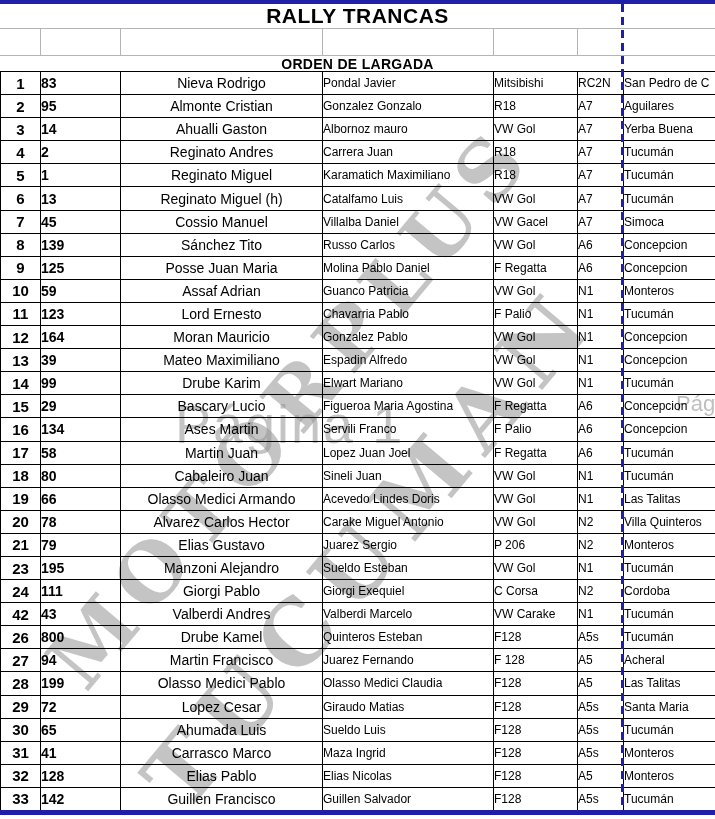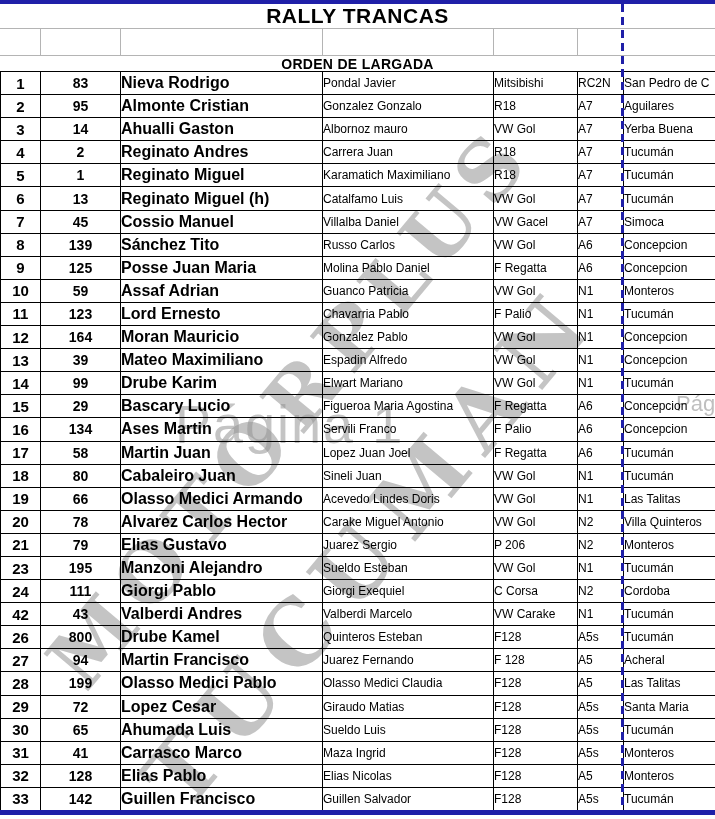--- a/index.html
+++ b/index.html
@@ -37,22 +37,22 @@
   
   table.grid{
     position:absolute;left:0;top:71px;width:716px;height:740px;
     border-collapse:collapse;table-layout:fixed;z-index:5;
   }
   table.grid td{
     border:1px solid #000;overflow:hidden;white-space:nowrap;
     padding:0;vertical-align:middle;color:#000;
   }
   td.c-pos{font-weight:bold;font-size:15px;text-align:center;}
-  td.c-num{font-weight:bold;font-size:14px;text-align:center;}
-  td.c-driver{font-weight:bold;font-size:16px;padding-left:8px;}
+  td.c-num{font-weight:bold;font-size:14px;}
+  td.c-driver{font-weight:normal;font-size:14px;padding-left:8px;text-align:center;}
   td.c-codriver,td.c-car,td.c-class,td.c-city{font-size:12px;padding-left:5px;color:#1a1a1a;}
   td.c-city{border-right:none;}
 
   
   .wm-layer{position:absolute;inset:0;z-index:20;pointer-events:none;mix-blend-mode:multiply;}
   .wm-diag{
     position:absolute;font-family:"DejaVu Serif","Liberation Serif",serif;
     font-weight:bold;color:rgba(115,115,115,0.42);
     transform:rotate(-50deg);white-space:nowrap;text-align:center;
   }

